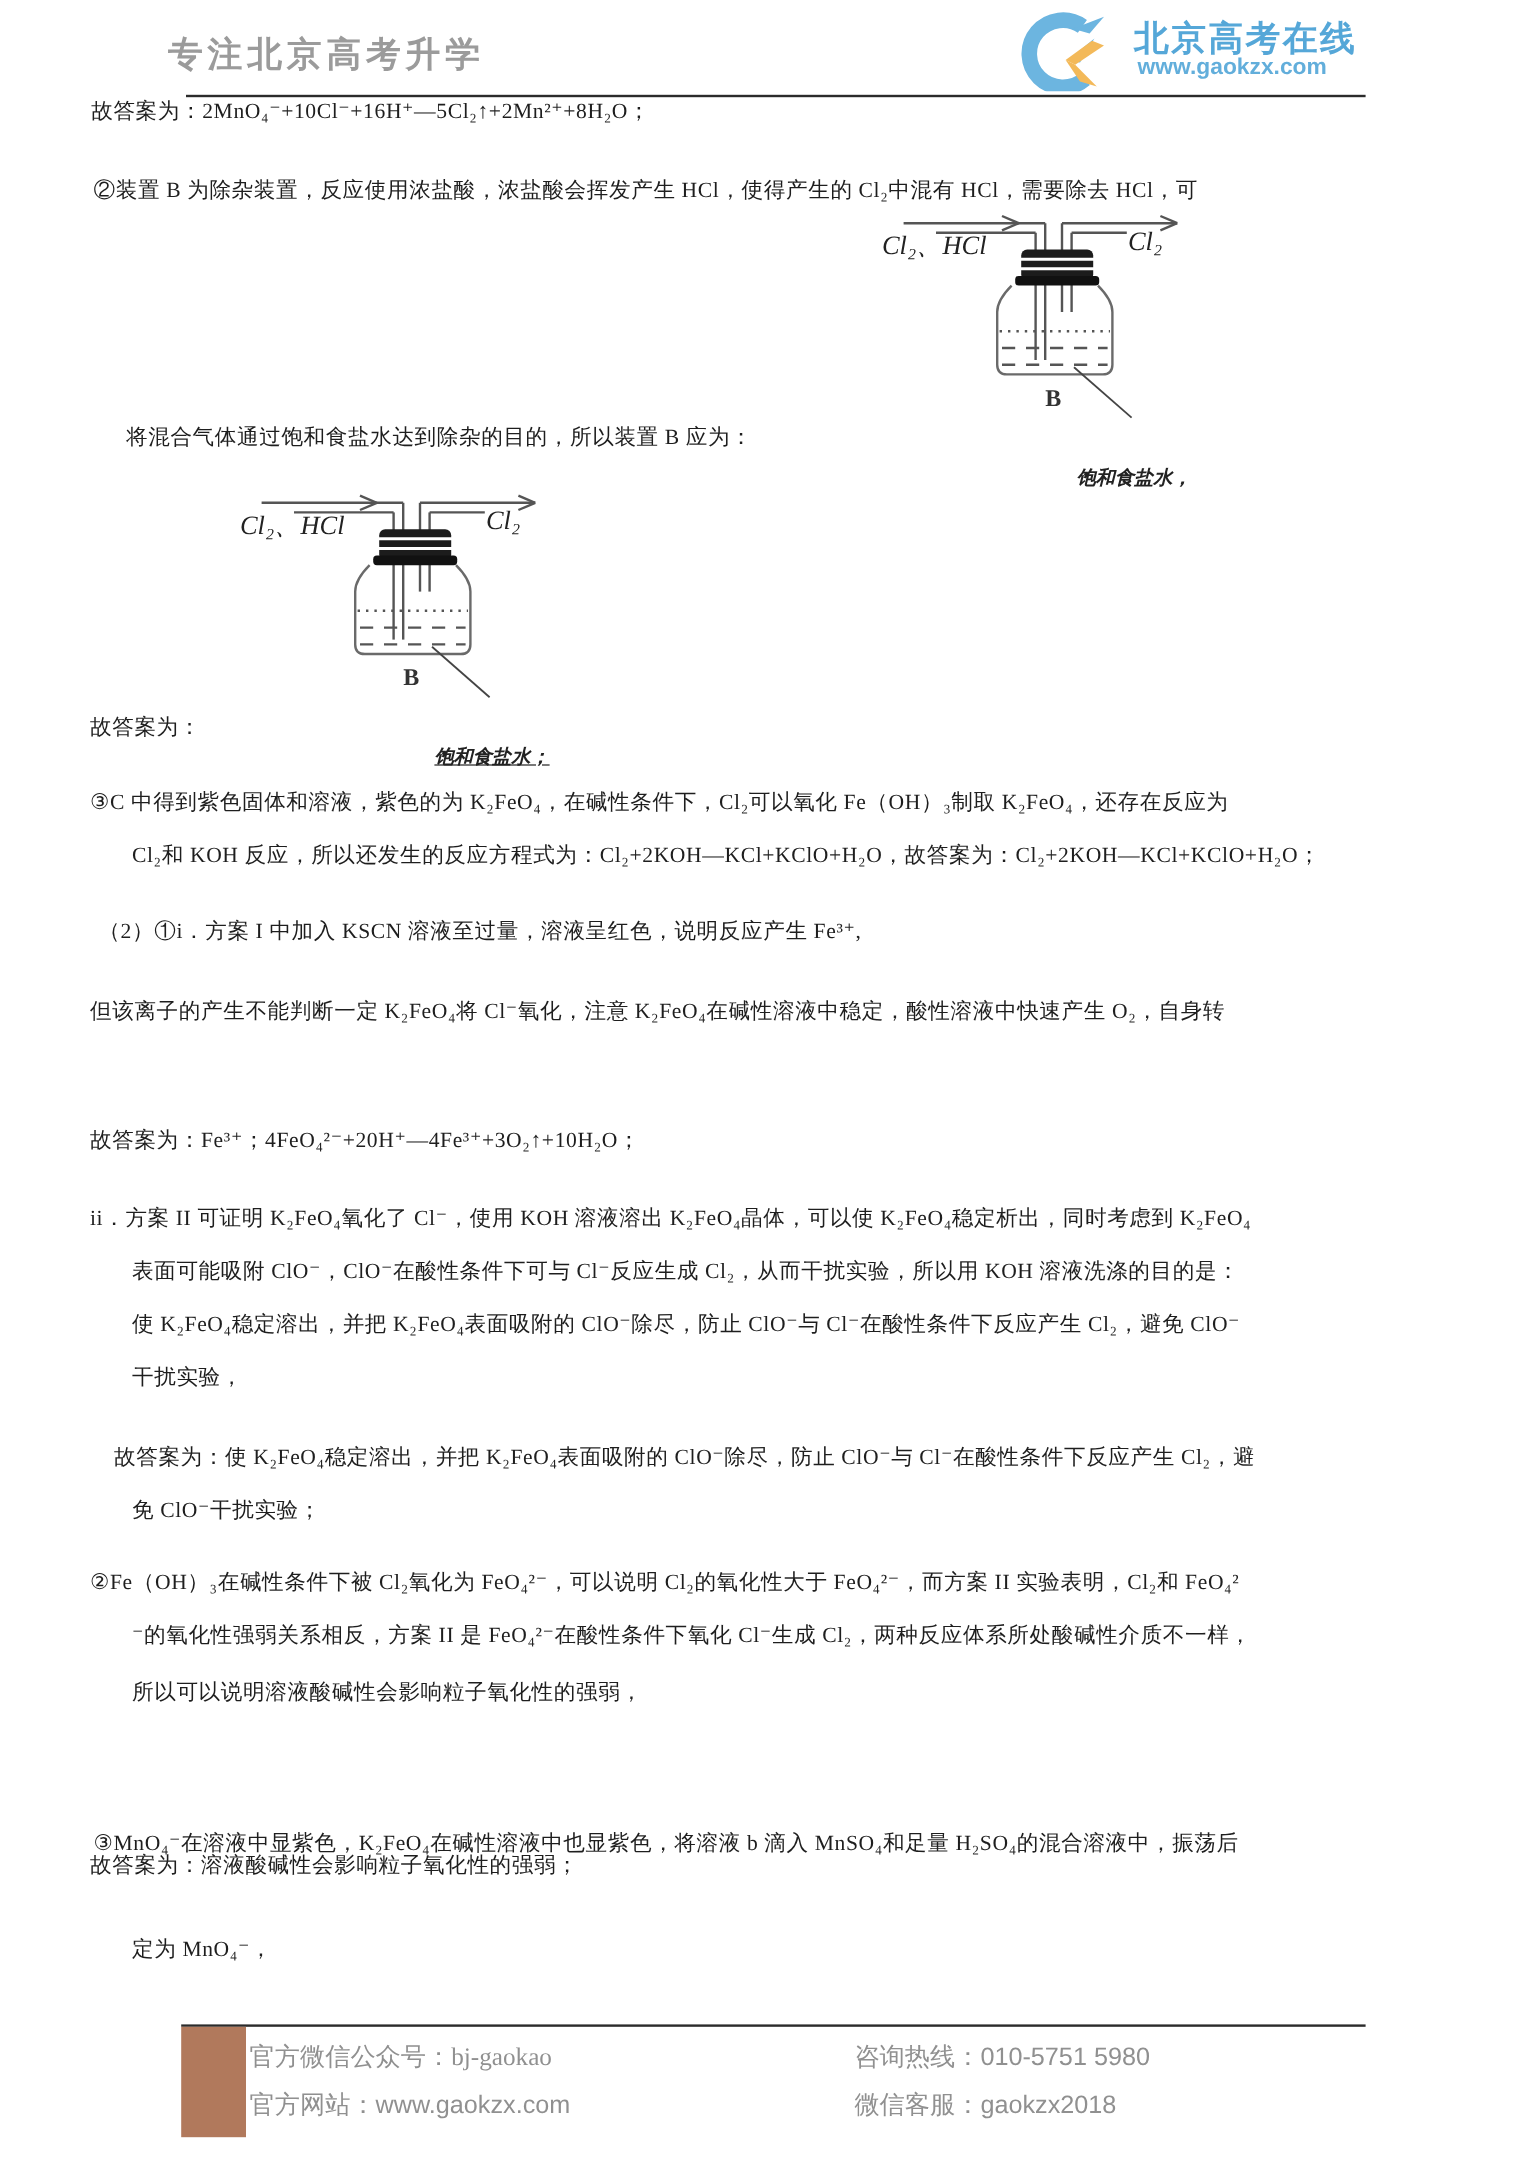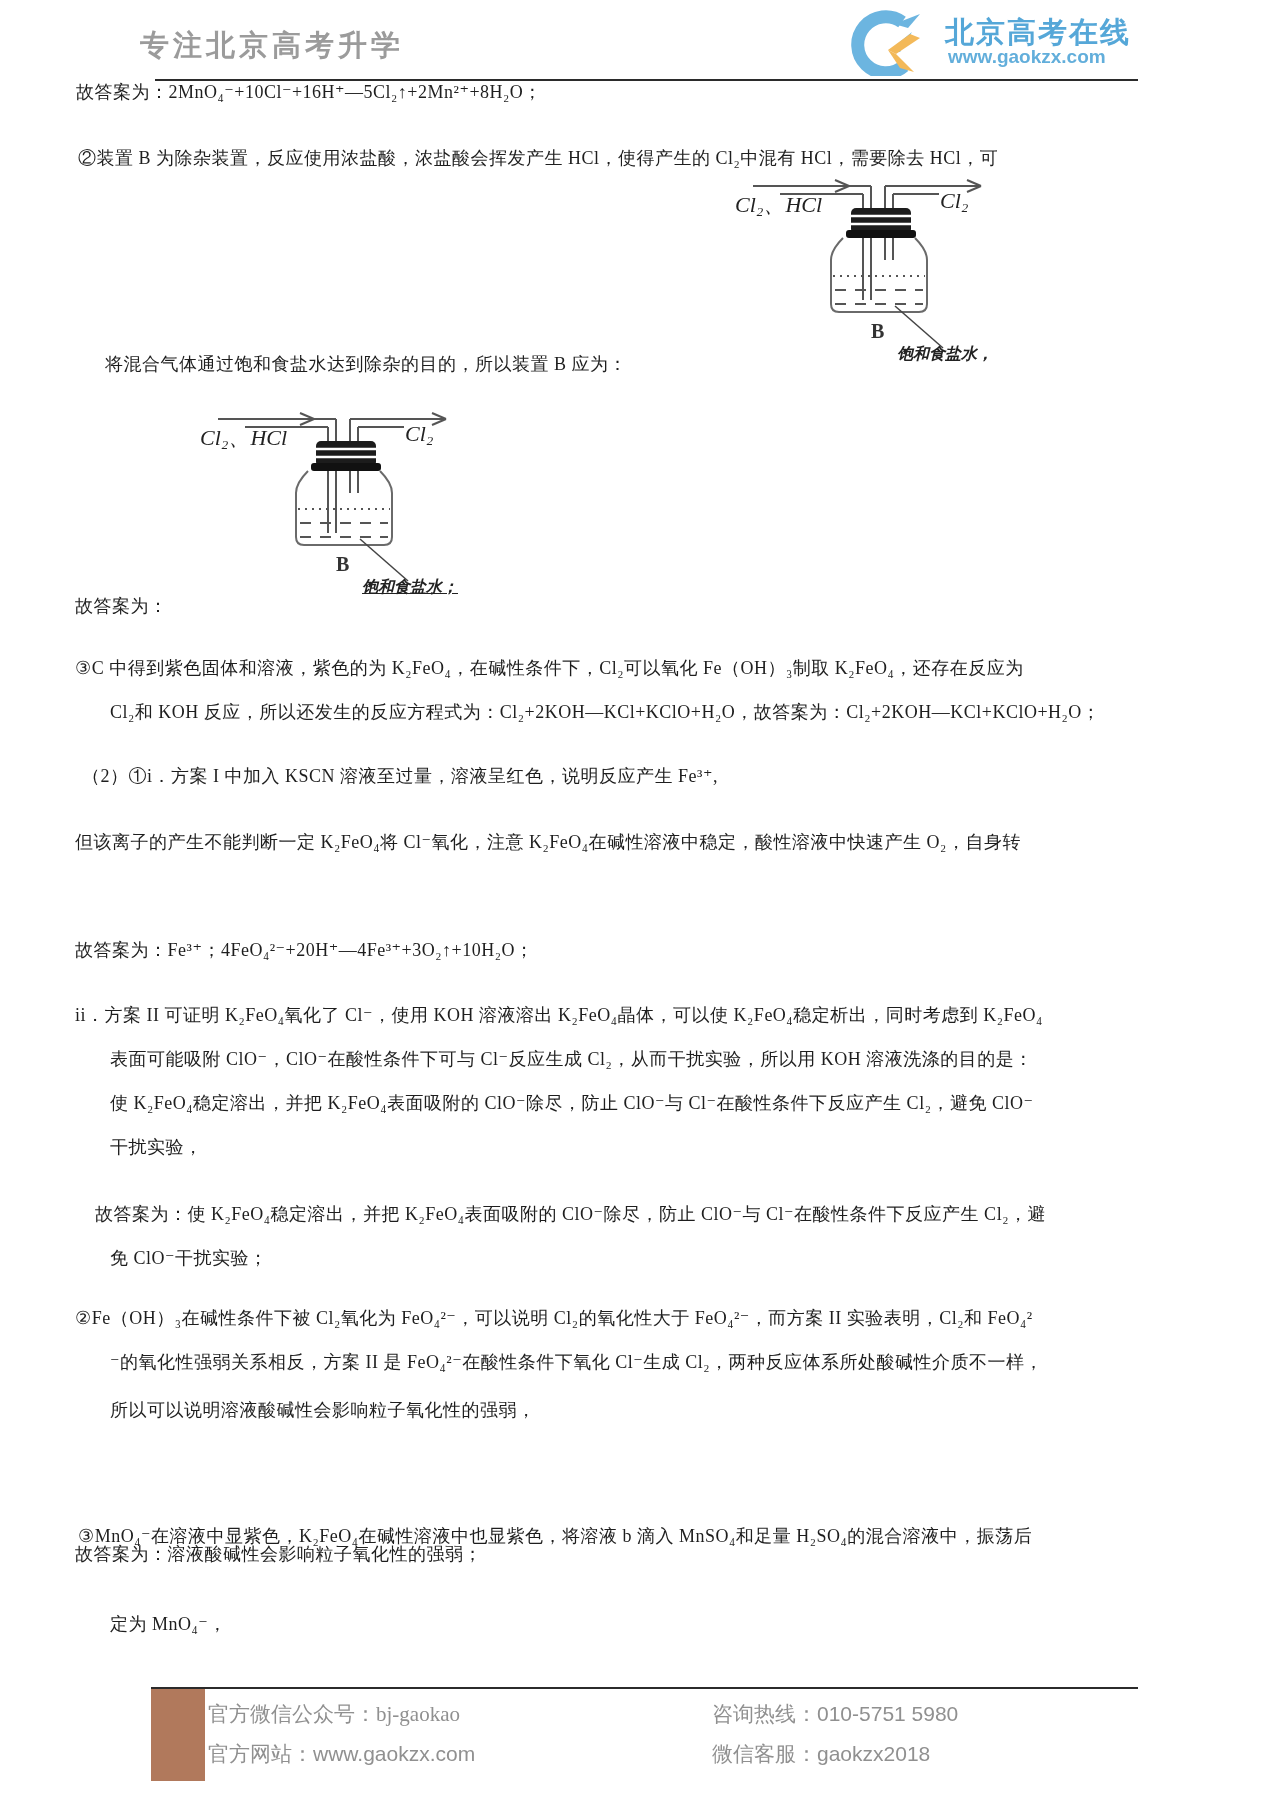--- a/index.html
+++ b/index.html
@@ -15,21 +15,21 @@
   .logo-url{position:absolute;left:948px;top:46px;font-size:19px;font-weight:bold;
             color:#62aedb;font-family:"Liberation Sans","DejaVu Sans",sans-serif;}
   
   .bline{position:absolute;white-space:nowrap;font-size:18px;color:#1e1e1e;
          letter-spacing:0.5px;font-family:"Liberation Serif","DejaVu Serif",serif;}
   
   .diagram{position:absolute;width:320px;height:205px;}
   .chem{position:absolute;font-style:italic;font-size:22px;color:#222;white-space:nowrap;
         font-family:"Liberation Serif","DejaVu Serif",serif;}
   .liq{position:absolute;font-size:16px;font-weight:bold;font-style:italic;color:#222;
-       white-space:nowrap;font-family:"Liberation Sans","DejaVu Sans",sans-serif;}
+       white-space:nowrap;font-family:"Liberation Sans","DejaVu Sans",sans-serif;margin-top:44px;}
   .bottle-stroke{stroke:#6a6a6a;stroke-width:2;fill:none;}
   .tube{stroke:#555;stroke-width:2;fill:none;}
   
   .footer-accent{position:absolute;left:151px;top:1689px;width:54px;height:92px;background:#b1795c;}
   .ftext{position:absolute;font-size:21px;color:#909090;white-space:nowrap;
          font-family:"Liberation Sans","DejaVu Sans",sans-serif;}
 </style>
 </head>
 <body>
 

